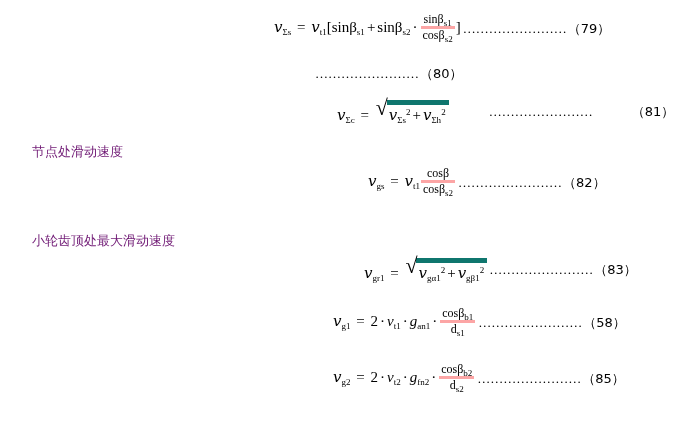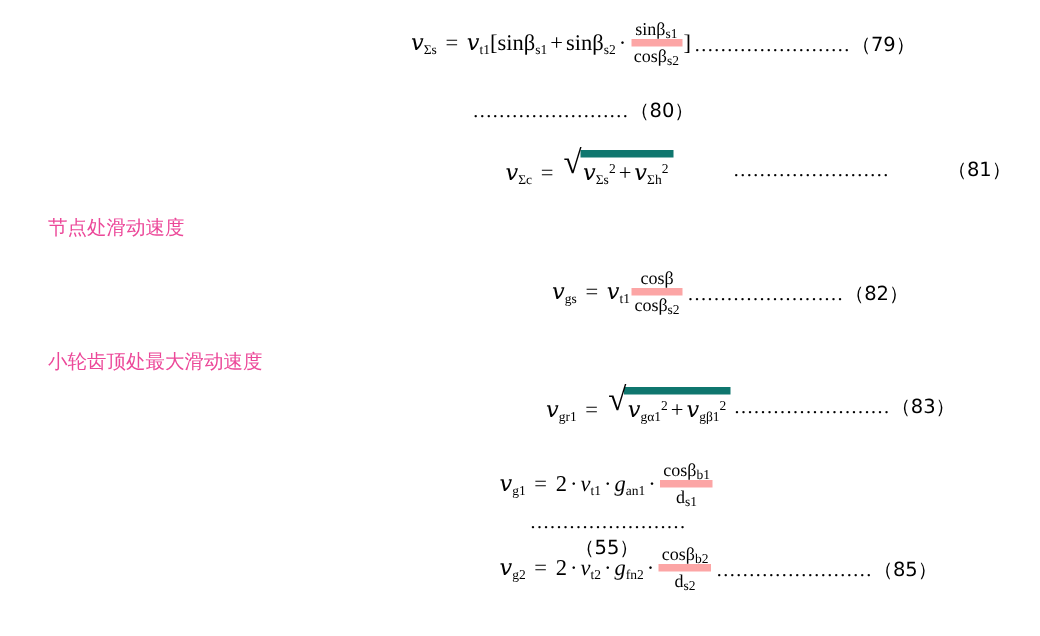--- a/index.html
+++ b/index.html
@@ -20,21 +20,21 @@
     width: 693px;
     height: 424px;
   }
   
   .abs { position: absolute; }
 
   
   .label-cn {
     font-family: "DejaVu Sans", sans-serif;
     font-size: 13px;
-    color: #ec4899;
+    color: #701a75;
     white-space: nowrap;
   }
 
   
   .eq-row {
     position: absolute;
     display: flex;
     align-items: center;
     white-space: nowrap;
   }
@@ -92,21 +92,21 @@
     font-style: normal;
     font-size: 12px;
     line-height: 1.12;
     margin: 0 1px;
     position: relative;
     top: -1px;
   }
   .frac .num {
     display: block;
     padding: 0 2px;
-    border-bottom: 5px solid #fca5a5;
+    border-bottom: 3px solid #fca5a5;
     font-family: Liberation Serif, serif;
   }
   .frac .den {
     display: block;
     padding: 0 2px;
   }
 
   
   .sqrt {
     display: inline-block;
@@ -156,21 +156,21 @@
       <span class="vstyle">v</span><sub>Σc</sub>
       <span class="op">=</span>
       <span class="sqrt"><span class="sign">√</span><span class="radicand"><span class="vstyle">v</span><sub>Σs</sub><span class="sup2">2</span><span class="op">+</span><span class="vstyle">v</span><sub>Σh</sub><span class="sup2">2</span></span></span>
     </span>
     <span class="leader">……………………</span>
     <span class="eqnum">（81）</span>
   </div>
 
   <div class="abs label-cn" style="left:32px; top:143px;">节点处滑动速度</div>
 
-  <div class="eq-row" style="left:368px; top:180px;">
+  <div class="eq-row" style="left:368px; top:168px;">
     <span class="formula">
       <span class="vstyle">v</span><sub>gs</sub>
       <span class="op">=</span>
       <span class="vstyle">v</span><sub>t1</sub><span class="frac"><span class="num">cosβ</span><span class="den"><span>cosβ</span><sub>s2</sub></span></span>
     </span>
     <span class="leader">……………………</span>
     <span class="eqnum">（82）</span>
   </div>
 
   <div class="abs label-cn" style="left:32px; top:232px;">小轮齿顶处最大滑动速度</div>
@@ -178,28 +178,28 @@
   <div class="eq-row" style="left:364px; top:258px;">
     <span class="formula">
       <span class="vstyle">v</span><sub>gr1</sub>
       <span class="op">=</span>
       <span class="sqrt"><span class="sign">√</span><span class="radicand"><span class="vstyle">v</span><sub>gα1</sub><span class="sup2">2</span><span class="op">+</span><span class="vstyle">v</span><sub>gβ1</sub><span class="sup2">2</span></span></span>
     </span>
     <span class="leader">……………………</span>
     <span class="eqnum">（83）</span>
   </div>
 
-  <div class="eq-row" style="left:333px; top:308px;flex-direction:column;">
+  <div class="eq-row" style="left:333px; top:308px;">
     <span class="formula">
       <span class="vstyle">v</span><sub>g1</sub>
       <span class="op">=</span>
       <span class="up">2</span><span class="op">·</span><span class="var">v</span><sub>t1</sub><span class="op">·</span><span class="var">g</span><sub>an1</sub><span class="op">·</span><span class="frac"><span class="num"><span>cosβ</span><sub>b1</sub></span><span class="den"><span>d</span><sub>s1</sub></span></span>
     </span>
     <span class="leader">……………………</span>
-    <span class="eqnum">（55）</span>
+    <span class="eqnum">（58）</span>
   </div>
 
   <div class="eq-row" style="left:333px; top:364px;">
     <span class="formula">
       <span class="vstyle">v</span><sub>g2</sub>
       <span class="op">=</span>
       <span class="up">2</span><span class="op">·</span><span class="var">v</span><sub>t2</sub><span class="op">·</span><span class="var">g</span><sub>fn2</sub><span class="op">·</span><span class="frac"><span class="num"><span>cosβ</span><sub>b2</sub></span><span class="den"><span>d</span><sub>s2</sub></span></span>
     </span>
     <span class="leader">……………………</span>
     <span class="eqnum">（85）</span>

